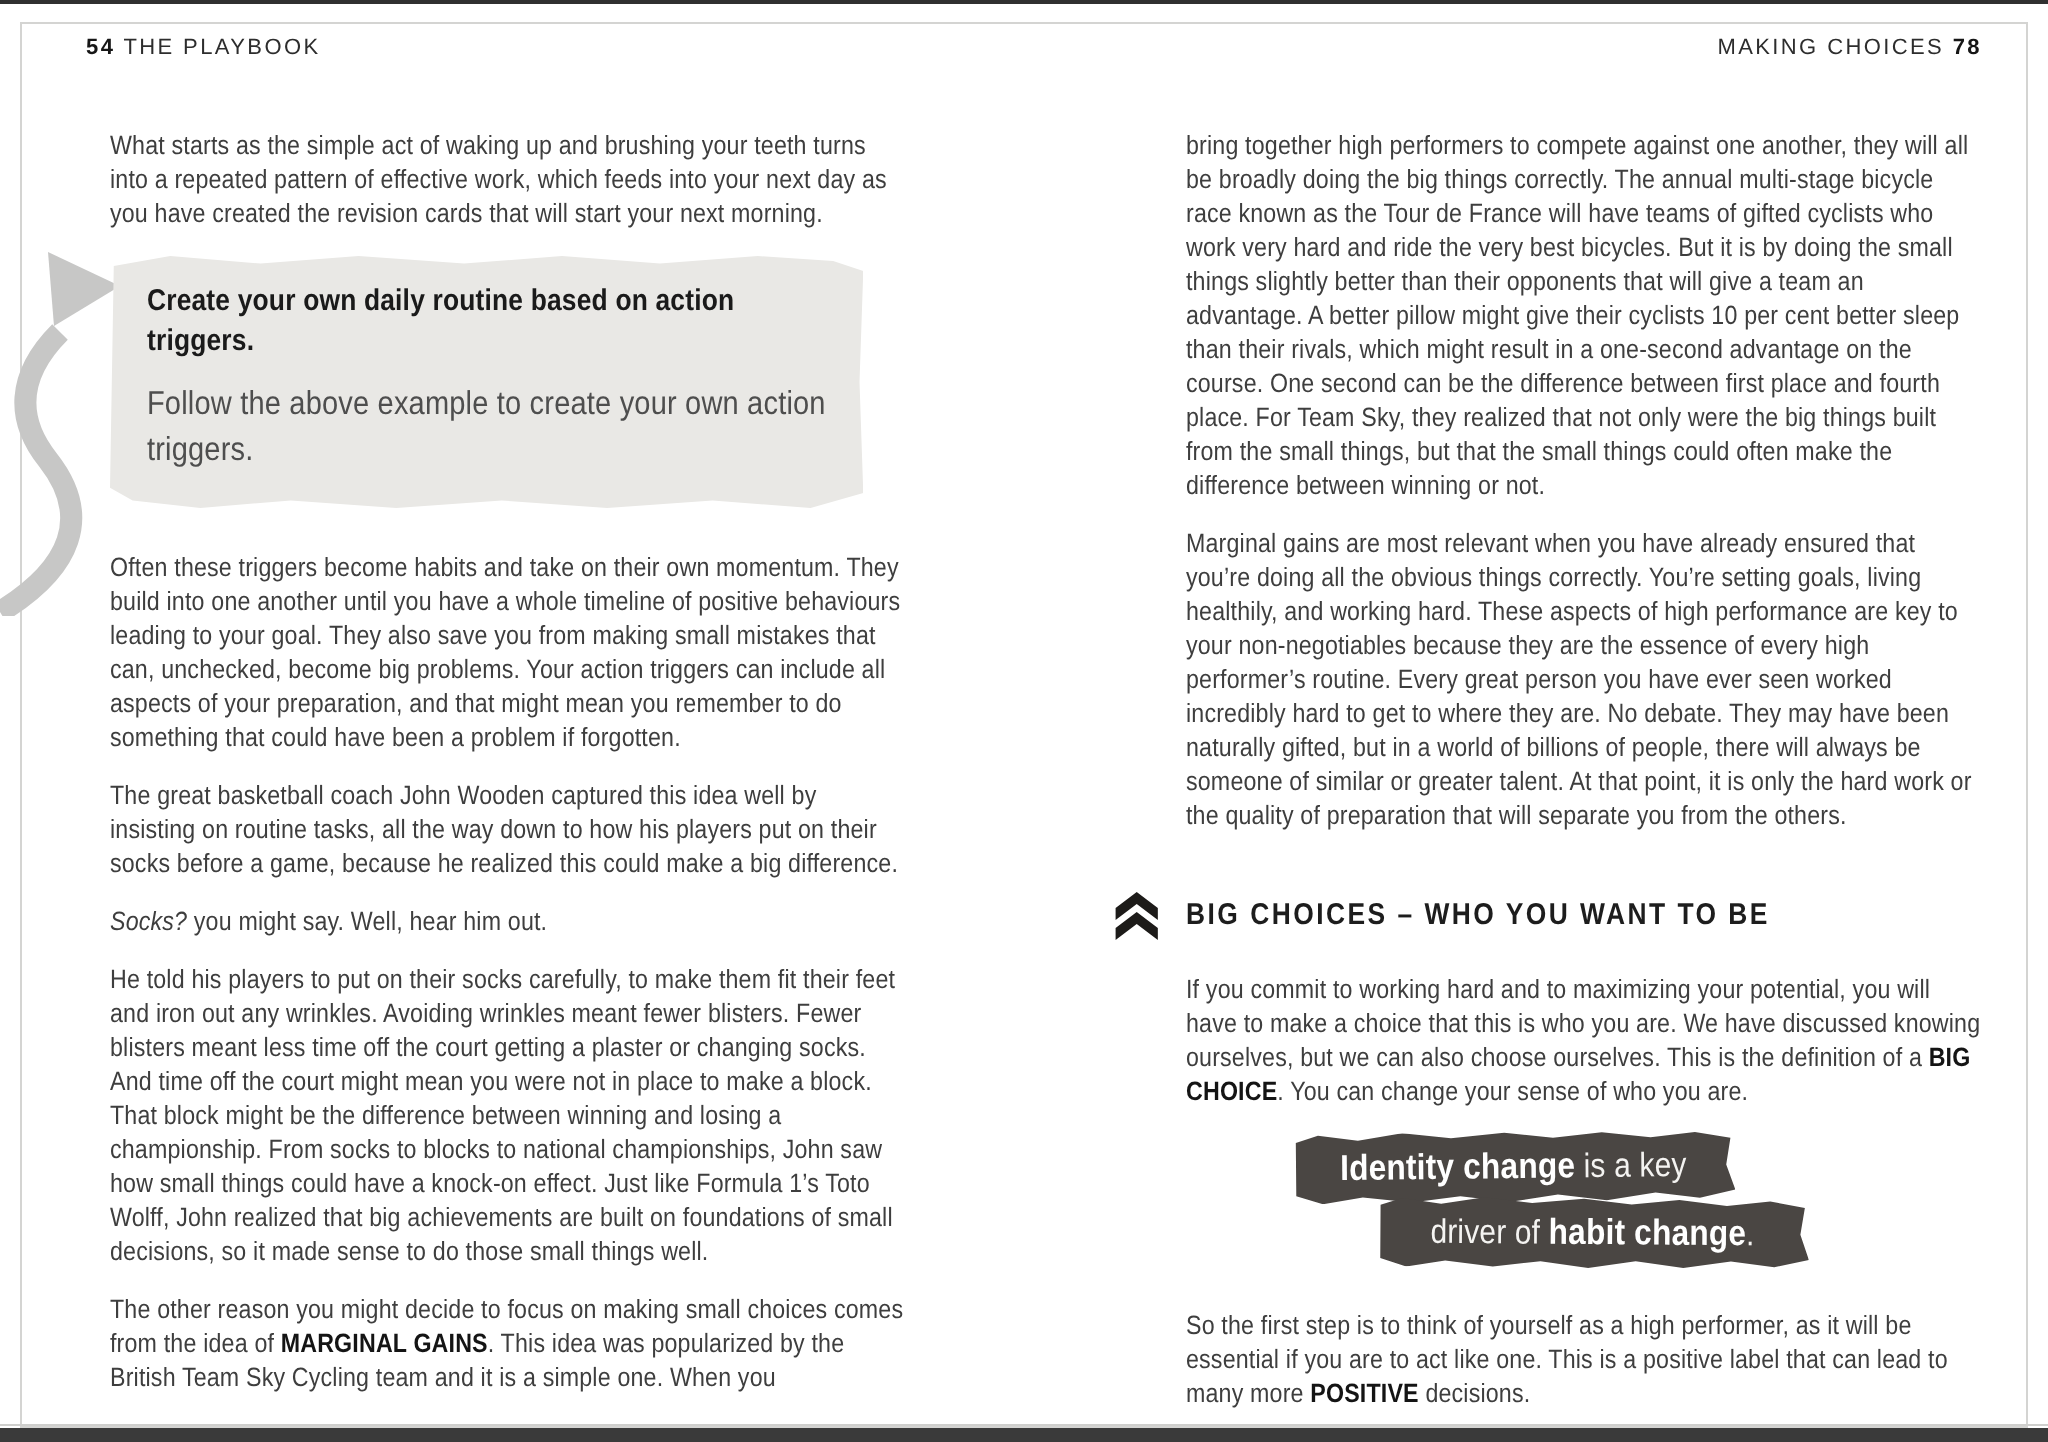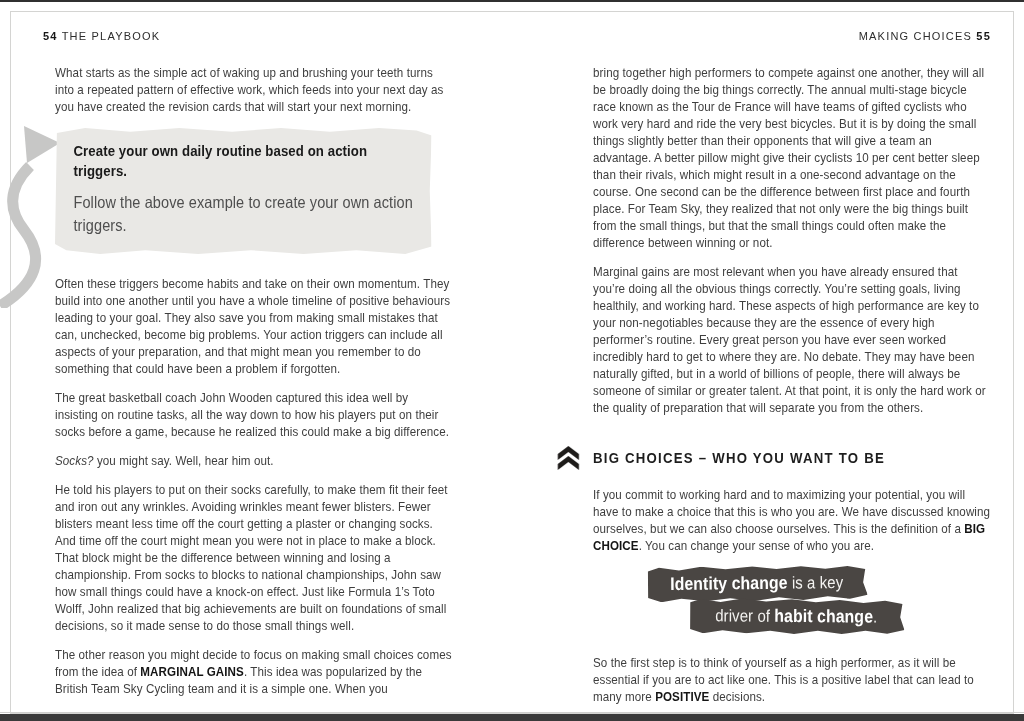--- a/index.html
+++ b/index.html
@@ -9,21 +9,21 @@
     font-family:"Liberation Sans", sans-serif;
     -webkit-font-smoothing:antialiased;
   }
   
   .top-edge{position:absolute;left:0;top:0;width:1024px;height:2px;background:#303030;}
   .page-frame{position:absolute;left:10px;top:11px;width:1002px;height:701px;border:1px solid #d4d4d2;pointer-events:none;}
   .bottom-hairline{position:absolute;left:0;top:712px;width:1024px;height:1px;background:#cfcfcd;}
   .bottom-edge{position:absolute;left:0;bottom:0;width:1024px;height:7px;background:#3a3a3a;}
 
   
-  .running-header{position:absolute;top:30px;font-size:11px;letter-spacing:1.2px;color:#2d2d2d;white-space:nowrap;padding-left:13px;}
+  .running-header{position:absolute;top:18px;font-size:11px;letter-spacing:1.2px;color:#2d2d2d;white-space:nowrap;padding-left:13px;}
   .running-header .num{font-weight:bold;color:#161616;}
   .header-left{left:30px;}
   .header-right{right:33px;text-align:right;}
 
   
   .col{
     position:absolute;top:64px;width:452px;
     transform:scaleX(0.88);transform-origin:top left;
     font-size:13.2px;line-height:17px;color:#3e3e3e;letter-spacing:0.1px;
   }
@@ -71,21 +71,21 @@
 <div class="bottom-edge"></div>
 
 <div class="running-header header-left">
   <span class="num">54</span>
   <span> </span>
   <span>THE PLAYBOOK</span>
 </div>
 <div class="running-header header-right">
   <span>MAKING CHOICES</span>
   <span> </span>
-  <span class="num">55</span>
+  <span class="num">78</span>
 </div>
 
 <div class="arrow-wrap">
   <svg width="70" height="190" viewBox="0 0 70 190" xmlns="http://www.w3.org/2000/svg">
     <path d="M 0 188 C 36 166, 46 140, 24 112 C 8 92, 8 70, 30 48" fill="none" stroke="#c7c7c6" stroke-width="11"></path>
     <polygon points="24,8 60,25 27,45" fill="#c7c7c6"></polygon>
   </svg>
 </div>
 
 <div class="col col-left">

